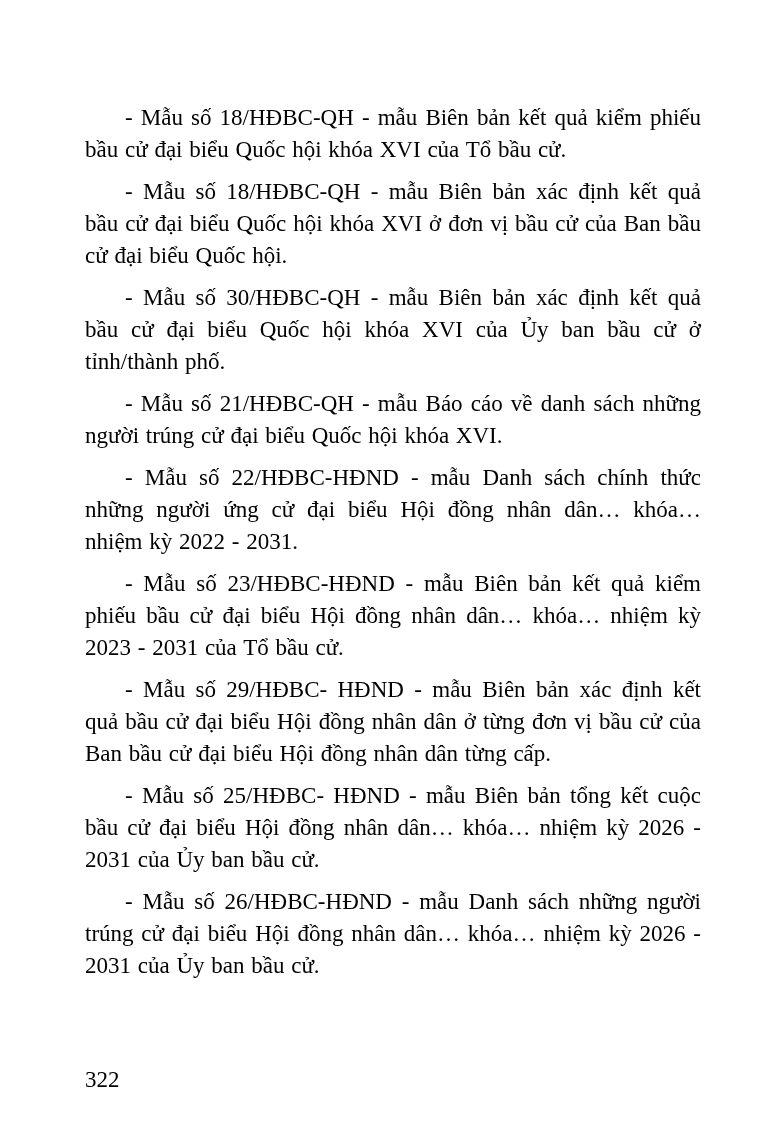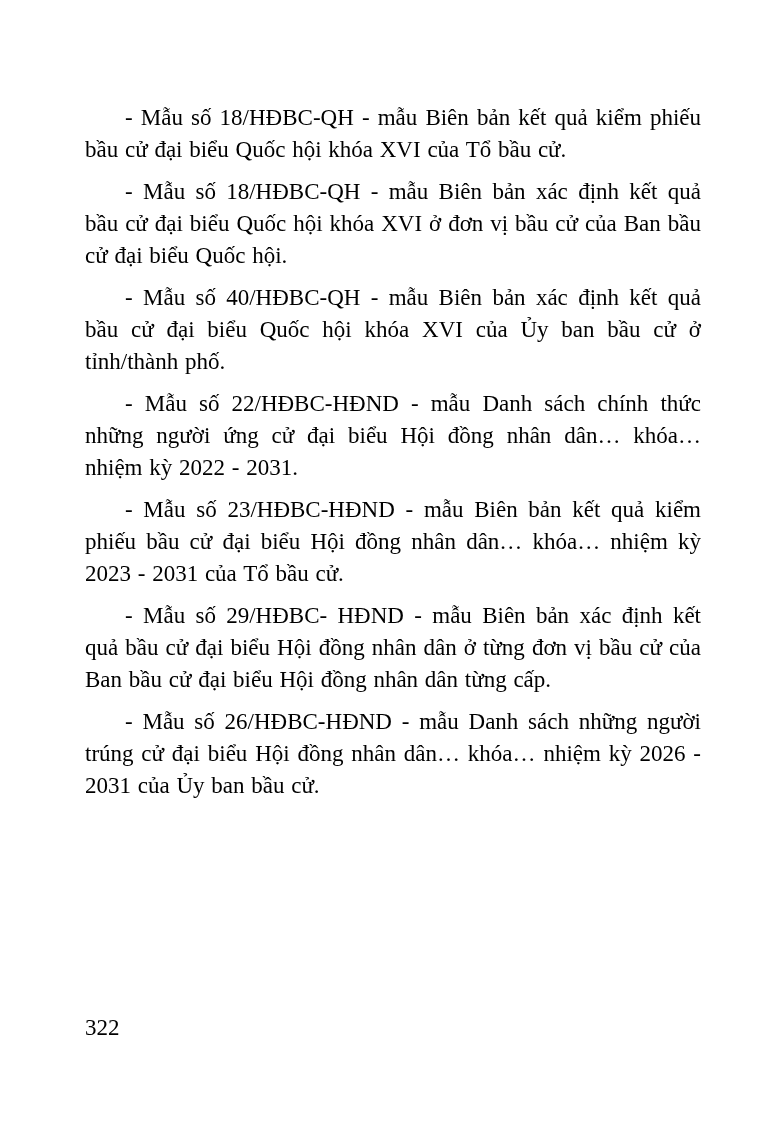--- a/index.html
+++ b/index.html
@@ -28,32 +28,34 @@
     margin: 0 0 10px 0;
     font-size: 23px;
     line-height: 32px;
     text-align: justify;
     text-indent: 40px;
     word-spacing: 1px;
   }
   .page-number {
     position: absolute;
     left: 85px;
-    top: 1012px;
+    top: 1064px;
     font-size: 23px;
     line-height: 32px;
   }
 </style>
 </head>
 <body>
 
 <div class="page">
   <div class="content">
     <p class="para">- Mẫu số 18/HĐBC-QH - mẫu Biên bản kết quả kiểm phiếu bầu cử đại biểu Quốc hội khóa XVI của Tổ bầu cử.</p>
     <p class="para">- Mẫu số 18/HĐBC-QH - mẫu Biên bản xác định kết quả bầu cử đại biểu Quốc hội khóa XVI ở đơn vị bầu cử của Ban bầu cử đại biểu Quốc hội.</p>
-    <p class="para">- Mẫu số 40/HĐBC-QH - mẫu Biên bản xác định kết quả bầu cử đại biểu Quốc hội khóa XVI của Ủy ban bầu cử ở tỉnh/thành phố.</p>
+    <p class="para">- Mẫu số 30/HĐBC-QH - mẫu Biên bản xác định kết quả bầu cử đại biểu Quốc hội khóa XVI của Ủy ban bầu cử ở tỉnh/thành phố.</p>
+    <p class="para">- Mẫu số 21/HĐBC-QH - mẫu Báo cáo về danh sách những người trúng cử đại biểu Quốc hội khóa XVI.</p>
     <p class="para">- Mẫu số 22/HĐBC-HĐND - mẫu Danh sách chính thức những người ứng cử đại biểu Hội đồng nhân dân… khóa… nhiệm kỳ 2022 - 2031.</p>
     <p class="para">- Mẫu số 23/HĐBC-HĐND - mẫu Biên bản kết quả kiểm phiếu bầu cử đại biểu Hội đồng nhân dân… khóa… nhiệm kỳ 2023 - 2031 của Tổ bầu cử.</p>
     <p class="para">- Mẫu số 29/HĐBC- HĐND - mẫu Biên bản xác định kết quả bầu cử đại biểu Hội đồng nhân dân ở từng đơn vị bầu cử của Ban bầu cử đại biểu Hội đồng nhân dân từng cấp.</p>
+    <p class="para">- Mẫu số 25/HĐBC- HĐND - mẫu Biên bản tổng kết cuộc bầu cử đại biểu Hội đồng nhân dân… khóa… nhiệm kỳ 2026 - 2031 của Ủy ban bầu cử.</p>
     <p class="para">- Mẫu số 26/HĐBC-HĐND - mẫu Danh sách những người trúng cử đại biểu Hội đồng nhân dân… khóa… nhiệm kỳ 2026 - 2031 của Ủy ban bầu cử.</p>
   </div>
   <div class="page-number">322</div>
 </div>
 
 </body></html>

